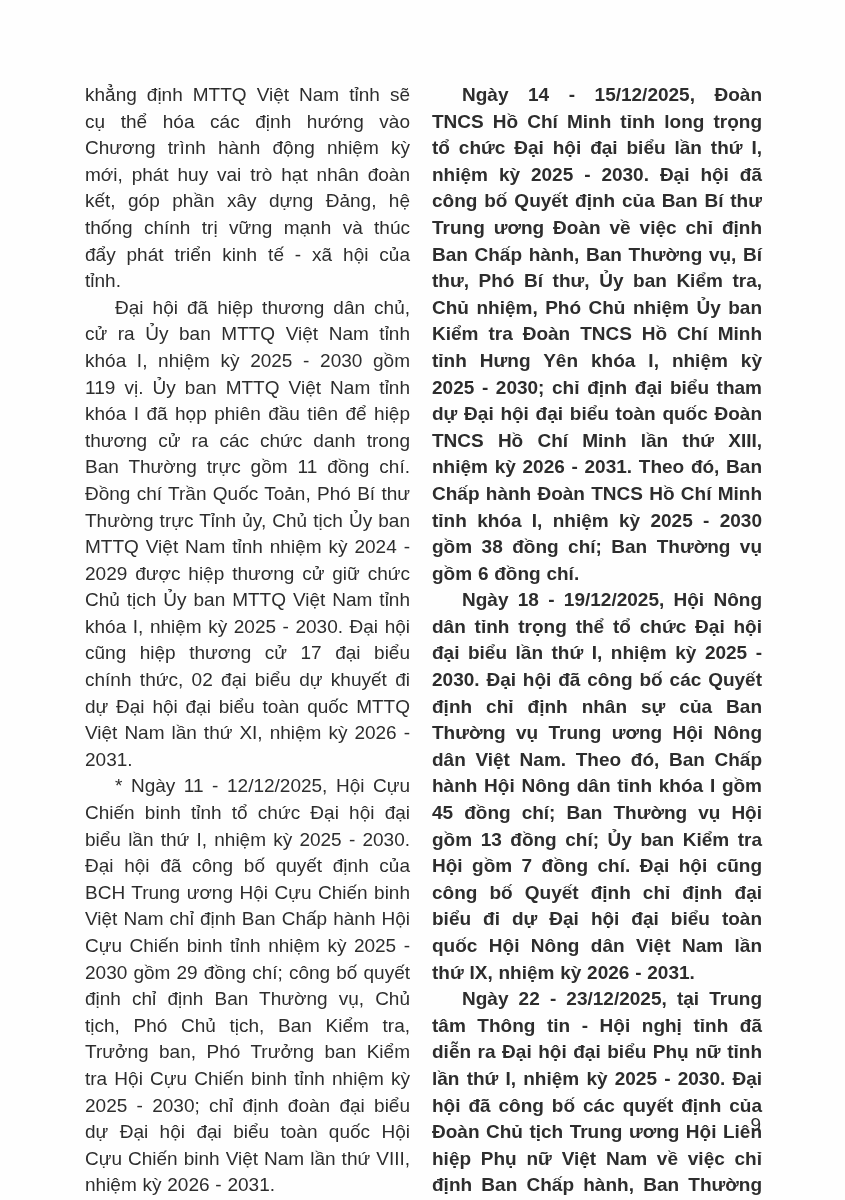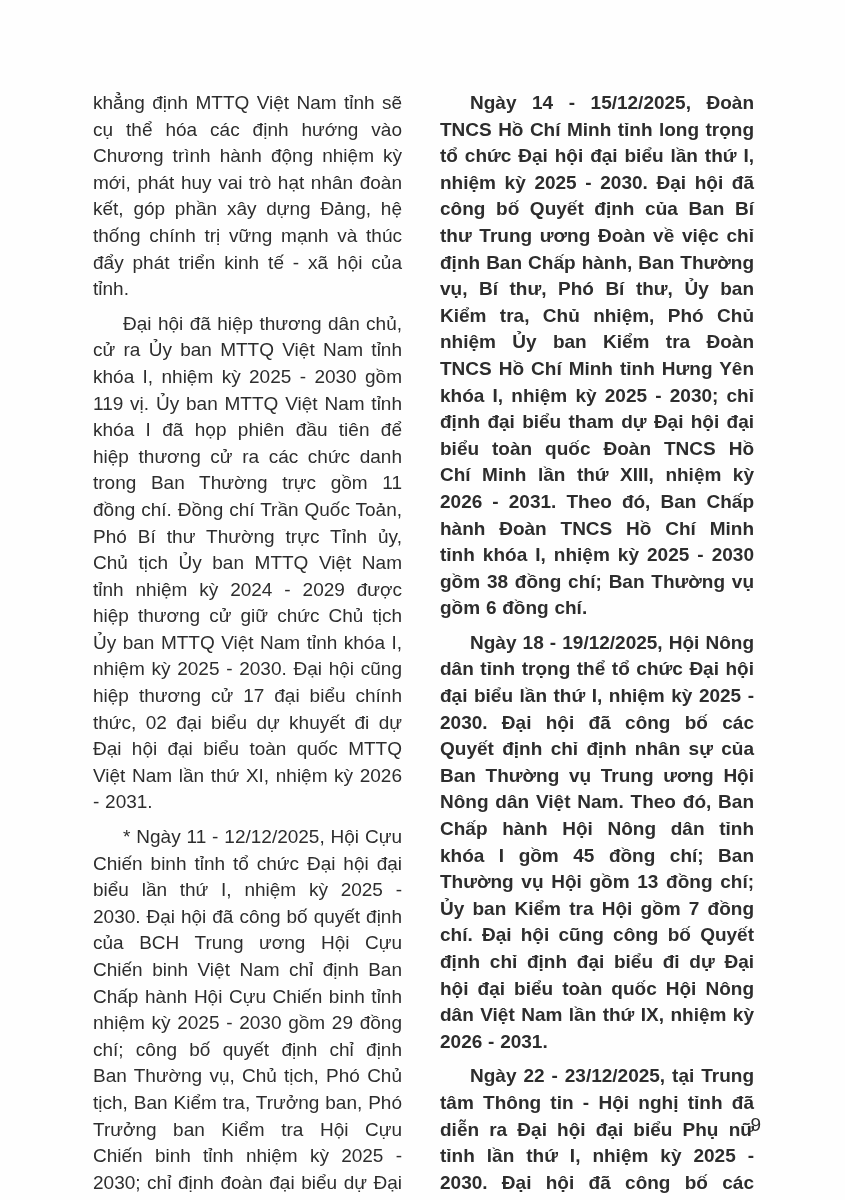--- a/index.html
+++ b/index.html
@@ -25,21 +25,21 @@
     gap: 22px;
   }
   .col {
     font-size: 19px;
     line-height: 26.6px;
     text-align: justify;
   }
   .col-left  { width: 325px; }
   .col-right { width: 330px; font-weight: bold; }
   .para {
-    margin: 8px;
+    margin: 0;
     text-indent: 30px;
     word-spacing: 0.5px;
   }
   .para.no-indent { text-indent: 0; }
   .page-number {
     position: absolute;
     top: 1112px;
     right: 84px;
     font-size: 19px;
     line-height: 26.6px;

